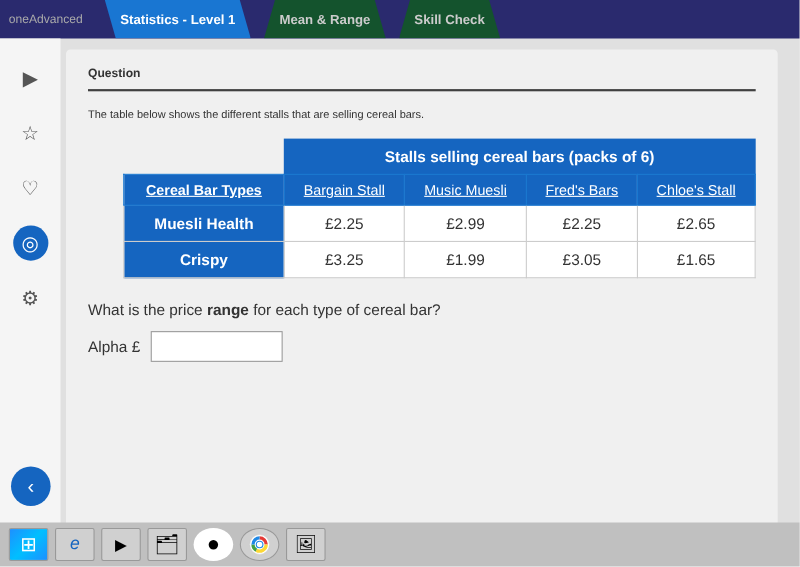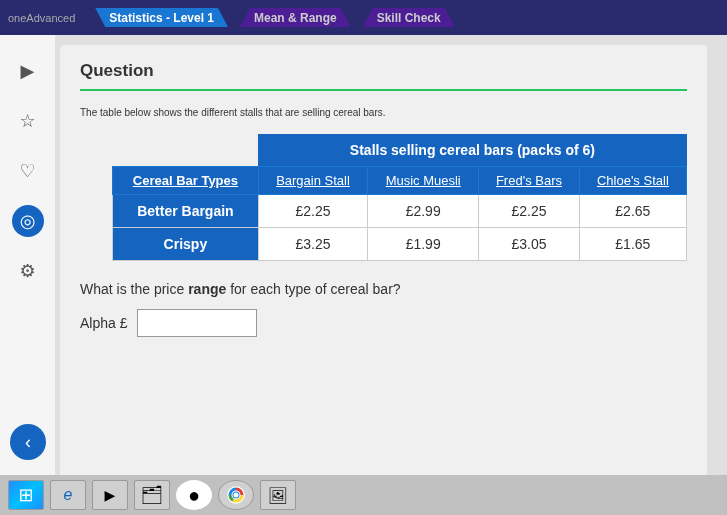--- a/index.html
+++ b/index.html
@@ -22,60 +22,60 @@
       gap: 12px;
     }
     .nav-brand {
       color: #aaa;
       font-size: 11px;
       margin-right: 8px;
     }
     .nav-tab {
       display: flex;
       align-items: center;
-      height: 19px;
+      height: 35px;
       padding: 0 14px;
       font-size: 12px;
       font-weight: bold;
       color: white;
       position: relative;
       clip-path: polygon(0 0, calc(100% - 10px) 0, 100% 100%, 0 100%);
       cursor: pointer;
     }
     .nav-tab.active {
       background: #1976d2;
       clip-path: polygon(0 0, calc(100% - 10px) 0, 100% 100%, 10px 100%);
     }
     .nav-tab.inactive {
-      background: #4c1d95;
+      background: #14532d;
       clip-path: polygon(10px 0, calc(100% - 10px) 0, 100% 100%, 0 100%);
       color: #ccc;
       justify-content: center;
     }
     .nav-tab.page {
       background: #4a90d9;
       clip-path: polygon(10px 0, 100% 0, 100% 100%, 0 100%);
     }
 
     
     .main-content {
       background: #f0f0f0;
       margin: 10px 20px 10px 60px;
       border-radius: 4px;
       padding: 16px 20px;
       min-height: 440px;
       position: relative;
     }
 
     .question-label {
-      font-size: 17px;
+      font-size: 11px;
       font-weight: bold;
       color: #333;
       margin-bottom: 16px;
-      border-bottom: 2px solid #22c55e;
+      border-bottom: 2px solid #404040;
       padding-bottom: 8px;
     }
 
     .question-text {
       font-size: 10px;
       color: #333;
       margin-bottom: 16px;
     }
 
     
@@ -280,21 +280,21 @@
         <tr class="header-row-sub">
           <th class="row-header">Cereal Bar Types</th>
           <th>Bargain Stall</th>
           <th>Music Muesli</th>
           <th>Fred's Bars</th>
           <th>Chloe's Stall</th>
         </tr>
       </thead>
       <tbody>
         <tr class="data-row">
-          <td class="row-label">Better Bargain</td>
+          <td class="row-label">Muesli Health</td>
           <td>£2.25</td>
           <td>£2.99</td>
           <td>£2.25</td>
           <td>£2.65</td>
         </tr>
         <tr class="data-row">
           <td class="row-label">Crispy</td>
           <td>£3.25</td>
           <td>£1.99</td>
           <td>£3.05</td>

